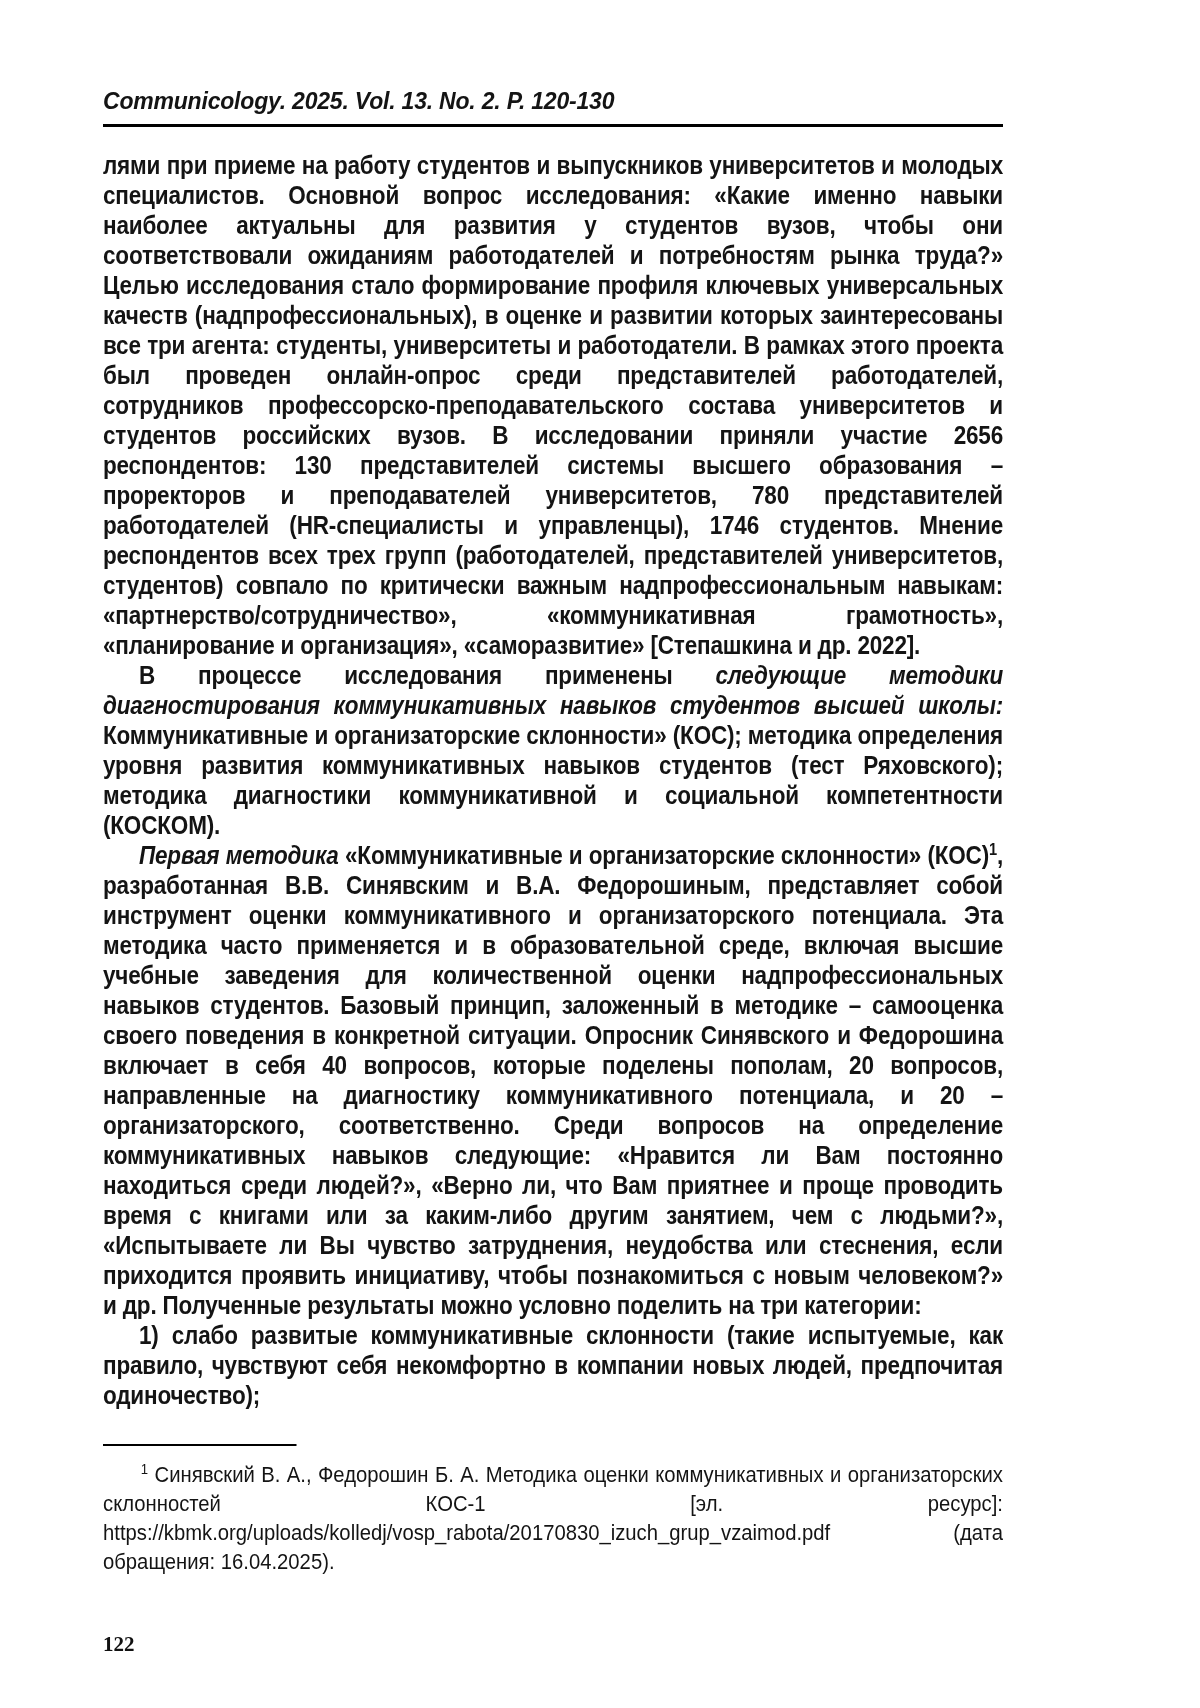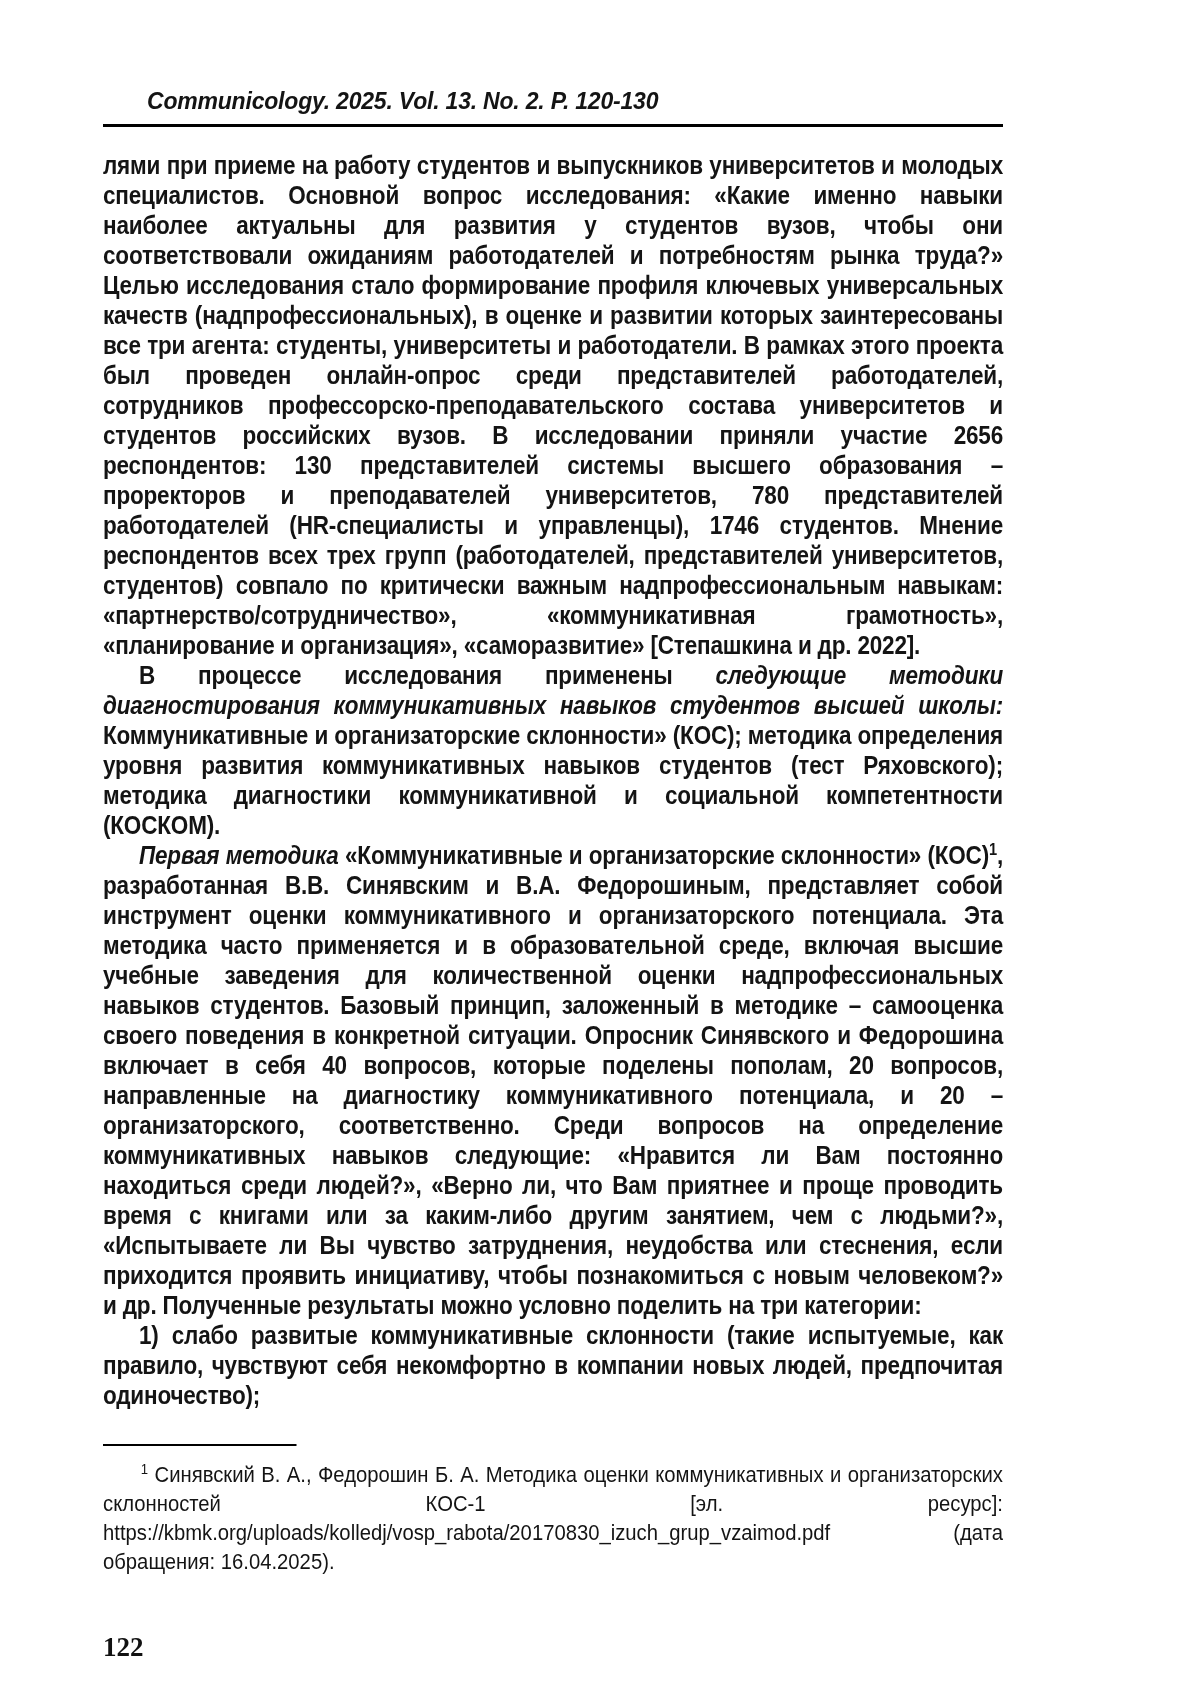--- a/index.html
+++ b/index.html
@@ -25,21 +25,20 @@
     top: 88px;
     width: 900px;
     display: flex;
     justify-content: space-between;
     align-items: center;
     font-weight: bold;
     font-style: italic;
     font-size: 23px;
     letter-spacing: -0.2px;
     white-space: nowrap;
-    margin-left: 44px;
   }
   .header-rule {
     position: absolute;
     left: 103px;
     top: 124px;
     width: 900px;
     height: 3px;
     background: #000;
   }
   .textcol {
@@ -86,21 +85,21 @@
     text-align: justify;
     text-indent: 42px;
     letter-spacing: 0;
   }
   .page-number {
     position: absolute;
     left: 103px;
     top: 1632px;
     font-family: "Liberation Serif", serif;
     font-weight: bold;
-    font-size: 27px;
+    font-size: 21px;
     color: #111;
   }
 </style>
 </head>
 <body>
 
 <div class="page">
 
   <div class="header">
     <span>Communicology. 2025. Vol. 13. No. 2. P. 120-130</span>

